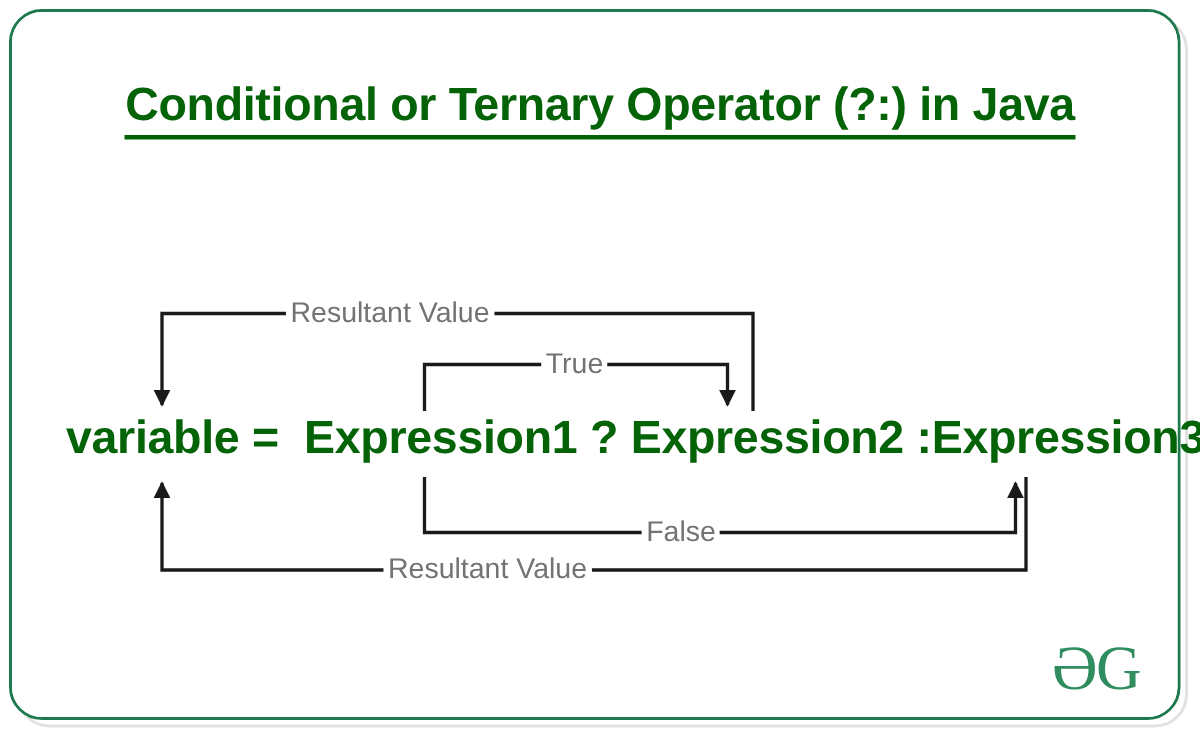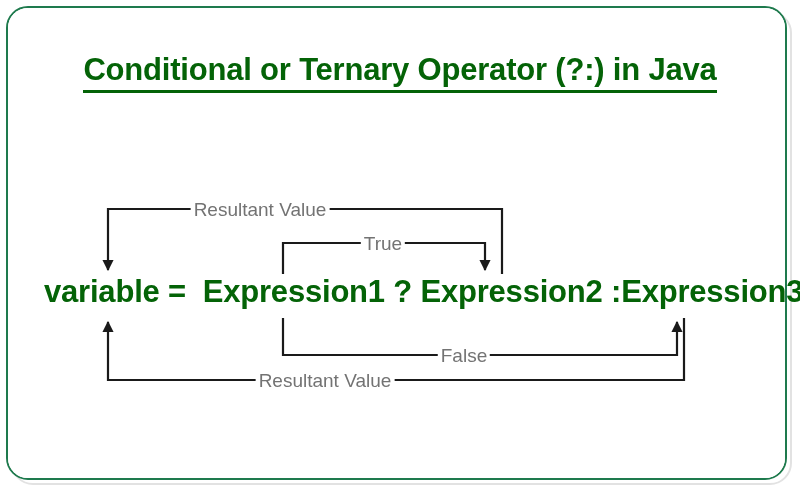--- a/index.html
+++ b/index.html
@@ -159,20 +159,21 @@
 
     <path d="M 283,318 L 283,355 L 677,355 L 677,322" fill="none" stroke="#1a1a1a" stroke-width="2.2" marker-end="url(#arrow)"></path>
 
     <path d="M 684,318 L 684,380 L 108,380 L 108,322" fill="none" stroke="#1a1a1a" stroke-width="2.2" marker-end="url(#arrow)"></path>
   </svg>
 
   <div class="edge-label" style="left:260px; top:209px;">Resultant Value</div>
 
   <div class="edge-label" style="left:383px; top:243px;">True</div>
 
-  <div class="edge-label" style="left:464px; top:355px;">False</div>
+  <div class="edge-label" style="left:454px; top:355px;">False</div>
 
   <div class="edge-label" style="left:325px; top:380px;">Resultant Value</div>
 
   <div class="expr-line">variable =  Expression1 ? Expression2 :Expression3</div>
 
+  <div class="logo">ƏG</div>
 
 </div>
 
 </body></html>

